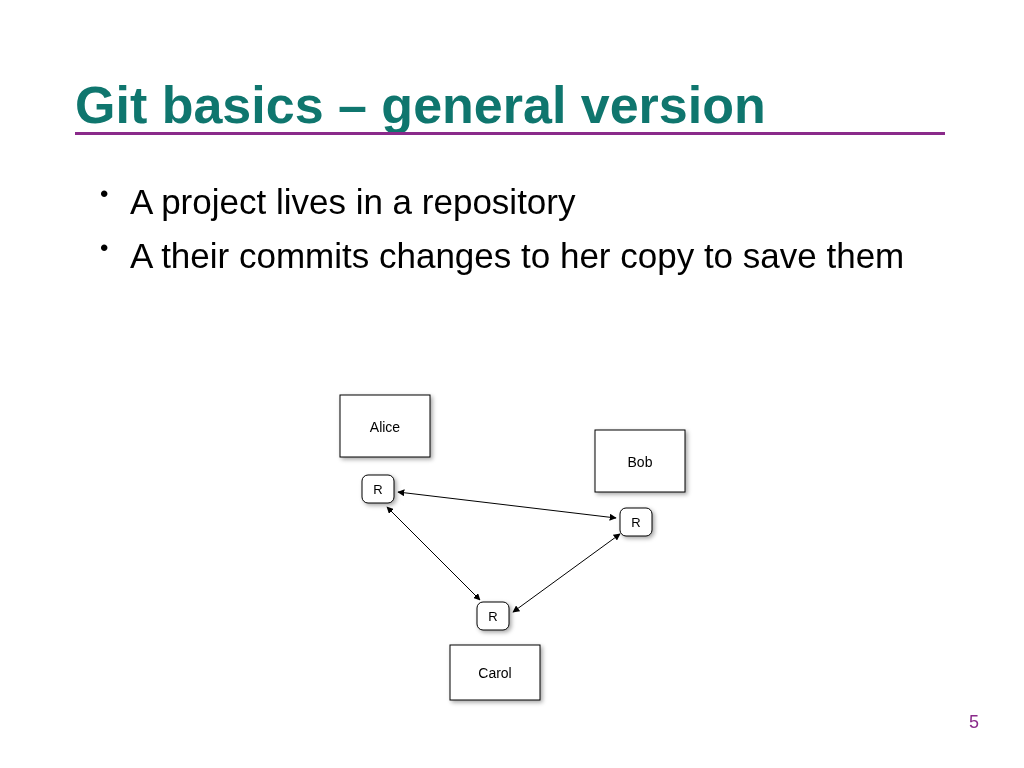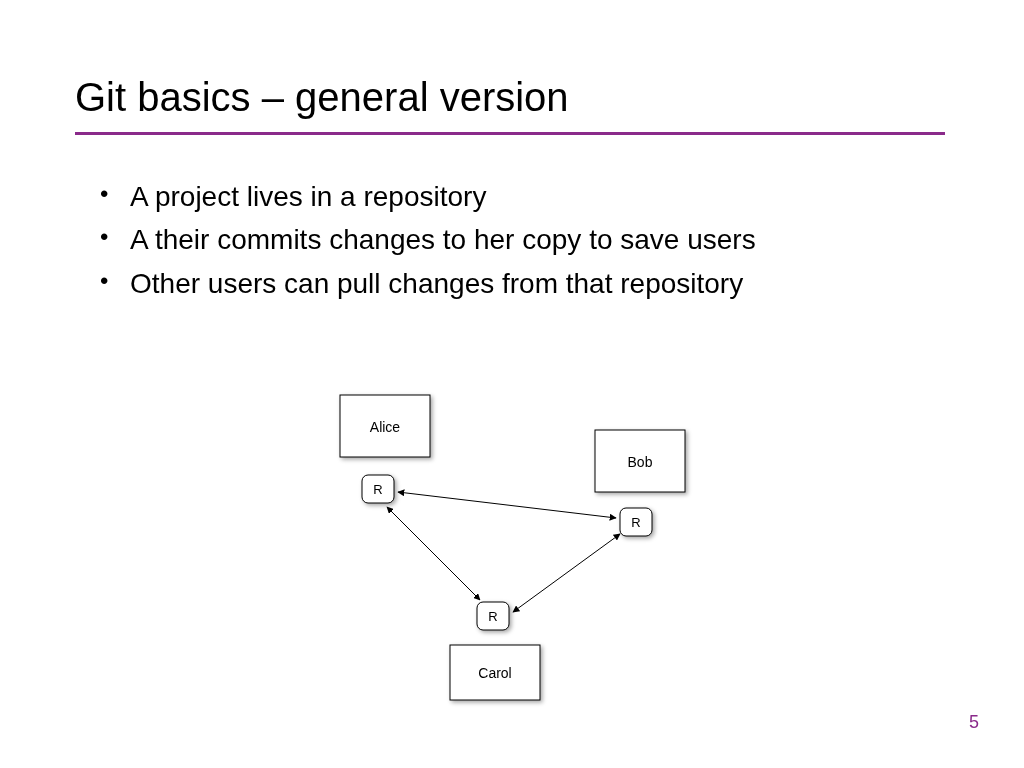--- a/index.html
+++ b/index.html
@@ -15,41 +15,41 @@
   .slide {
     position: relative;
     width: 1024px;
     height: 768px;
     box-sizing: border-box;
   }
   .title {
     position: absolute;
     left: 75px;
     top: 75px;
-    font-size: 40px;
-    color: #000000;
-    font-weight: 400;
+    font-size: 52px;
+    color: #0f766e;
+    font-weight: 700;
   }
   .title-rule {
     position: absolute;
     left: 75px;
     top: 132px;
     width: 870px;
     height: 0;
     border-top: 3px solid #8a2a8a;
   }
   .bullets {
     position: absolute;
     left: 100px;
     top: 175px;
     width: 820px;
     list-style: none;
     margin: 0;
     padding: 0;
-    font-size: 28px;
+    font-size: 35px;
     color: #000;
   }
   .bullets li {
     position: relative;
     padding-left: 30px;
     line-height: 1.55;
   }
   .bullets li::before {
     content: "•";
     position: absolute;
@@ -82,24 +82,21 @@
 <div class="slide">
 
   <div class="title">Git basics – general version</div>
   <div class="title-rule"></div>
 
   <ul class="bullets">
     <li>
       <span>A project lives in a repository</span><span class="em"></span><span></span>
     </li>
     <li>
-      <span>A their </span><span class="em">commits</span><span> changes to her copy to save users</span>
-    </li>
-    <li>
-      <span>Other users can pull changes from that repository</span><span class="em"></span><span></span>
+      <span>A their </span><span class="em">commits</span><span> changes to her copy to save them</span>
     </li>
   </ul>
 
   <svg class="diagram" viewBox="0 0 430 320">
     <defs>
       <filter id="ds" x="-20%" y="-20%" width="150%" height="150%">
         <feDropShadow dx="2" dy="2" stdDeviation="2" flood-opacity="0.35"></feDropShadow>
       </filter>
       <marker id="arr" viewBox="0 0 10 10" refX="9" refY="5" markerWidth="7" markerHeight="7" orient="auto-start-reverse">
         <path d="M 0 0 L 10 5 L 0 10 z" fill="#000"></path>

